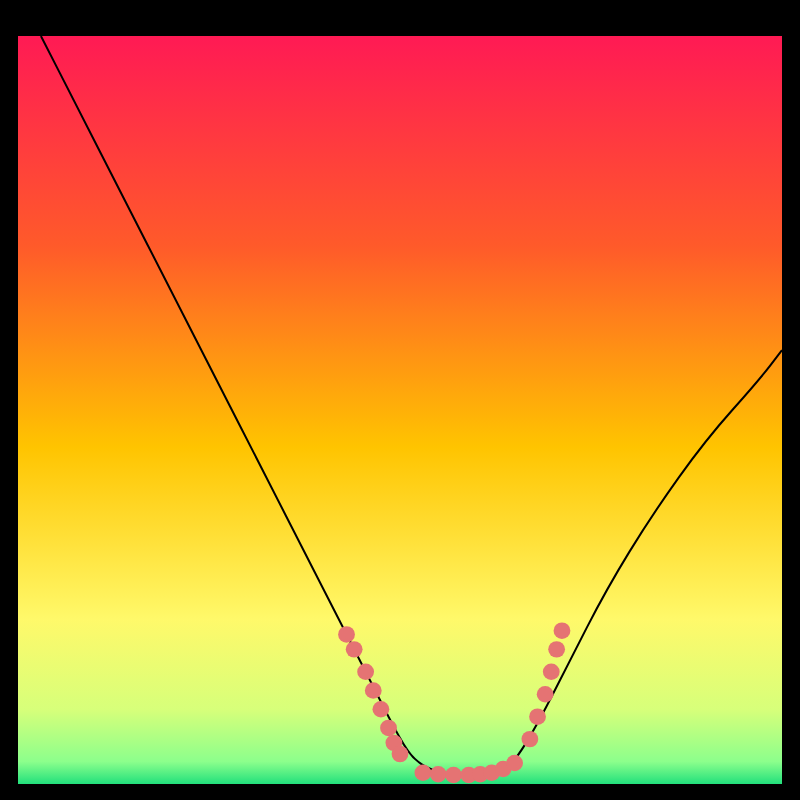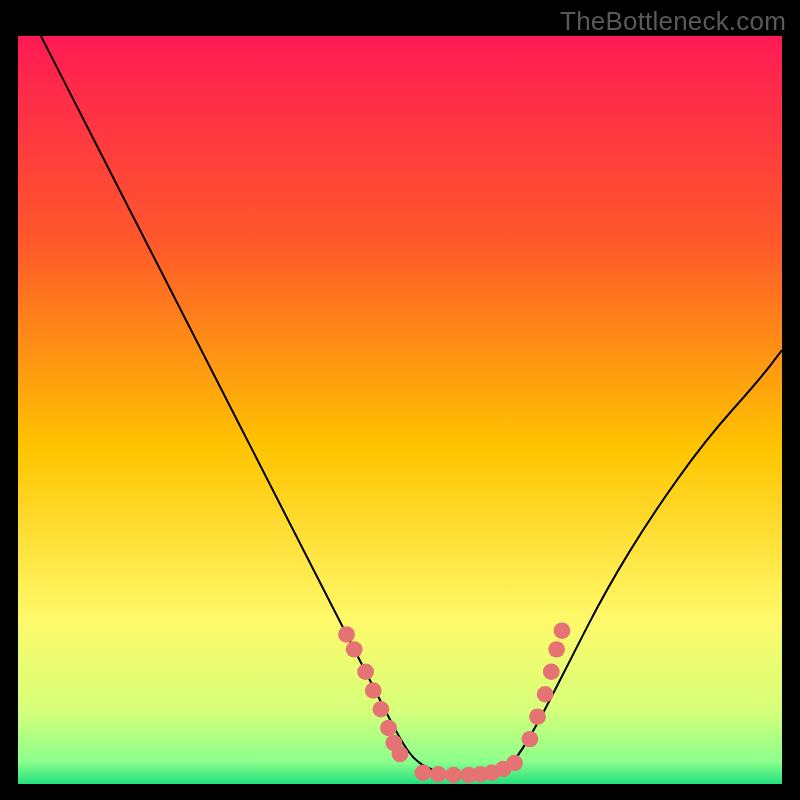--- a/index.html
+++ b/index.html
@@ -26,21 +26,20 @@
     top: 36px;
     width: 764px;
     height: 748px;
   }
   .plot svg { display: block; }
 </style>
 </head>
 <body>
 
 <div class="frame">
-  <div class="watermark">TheBottleneck.com</div>
   <div class="plot">
     <svg id="chart-svg" viewBox="0 0 100 100" preserveAspectRatio="none" width="764" height="748">
       <defs>
         <linearGradient id="bg-grad" x1="0" y1="0" x2="0" y2="1">
             <stop offset="0%" stop-color="#ff1a54"></stop>
             <stop offset="28.000000000000004%" stop-color="#ff5a2a"></stop>
             <stop offset="55.00000000000001%" stop-color="#ffc400"></stop>
             <stop offset="78%" stop-color="#fff96a"></stop>
             <stop offset="90%" stop-color="#d7ff7a"></stop>
             <stop offset="97%" stop-color="#8cff8c"></stop>

